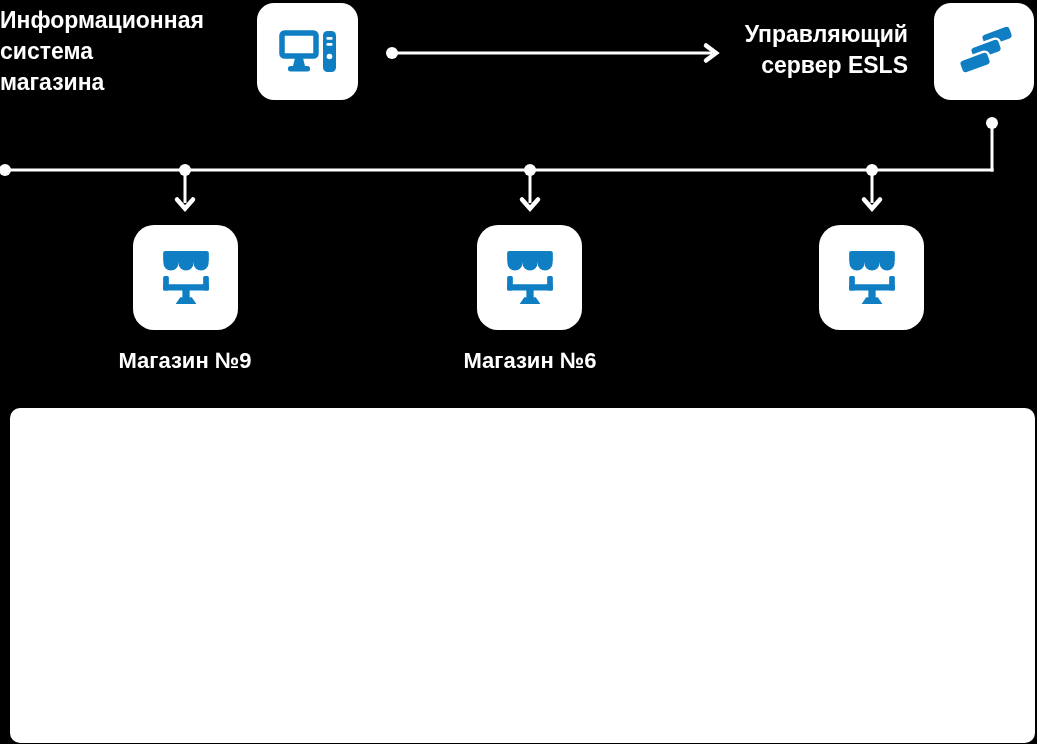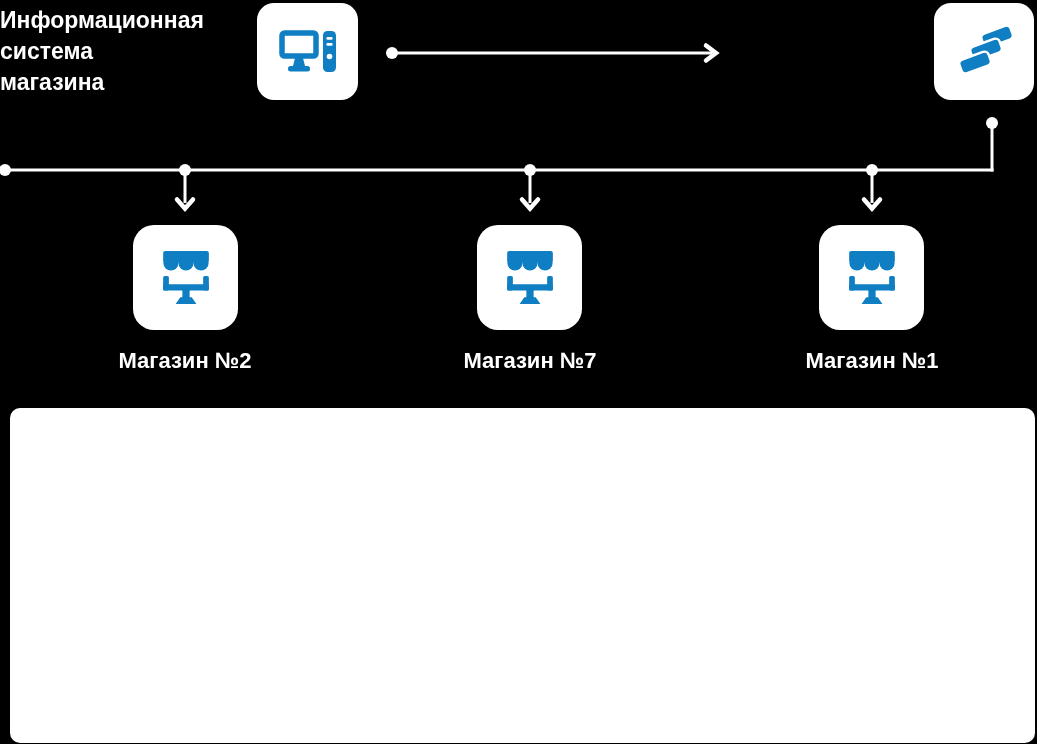--- a/index.html
+++ b/index.html
@@ -84,20 +84,22 @@
         <polygon points="16,28 24,28 26,36 14,36" fill="#0f7ec2"></polygon>
         <rect x="9" y="36" width="22" height="5.5" rx="2.5" fill="#0f7ec2"></rect>
         <rect x="44" y="1" width="13" height="41" rx="4.5" fill="#0f7ec2"></rect>
         <rect x="47.4" y="7" width="6.2" height="2.8" rx="1.2" fill="#ffffff"></rect>
         <rect x="47.4" y="13" width="6.2" height="2.8" rx="1.2" fill="#ffffff"></rect>
         <circle cx="50.5" cy="26.5" r="2.8" fill="#ffffff"></circle>
       </svg>
     </span>
   </div>
 
+  <div class="block-label server-label">Управляющий
+сервер ESLS</div>
 
   <div class="card server-card">
     <span class="icon-wrap">
       <svg width="62" height="60" viewBox="0 0 62 60">
         <g fill="#0f7ec2" stroke="#ffffff" stroke-width="2.5">
           <g transform="translate(27,13) rotate(-20)">
             <rect x="0" y="0" width="31" height="14.5" rx="4.5"></rect>
           </g>
           <g transform="translate(16,26) rotate(-20)">
             <rect x="0" y="0" width="31" height="14.5" rx="4.5"></rect>
@@ -153,19 +155,18 @@
     </span>
   </div>
   <div class="card store-card c1">
     <span class="icon-wrap">
       <svg width="46" height="54" viewBox="0 0 44 52">
           <use href="#storefront-shape"></use>
         </svg>
     </span>
   </div>
 
-  <div class="block-label store-label s3">Магазин №2</div>
-  <div class="block-label store-label s2">Магазин №7</div>
-  <div class="block-label store-label s1">Магазин №1</div>
+  <div class="block-label store-label s3">Магазин №9</div>
+  <div class="block-label store-label s2">Магазин №6</div>
 
   <div class="panel"></div>
 
 </div>
 
 </body></html>

